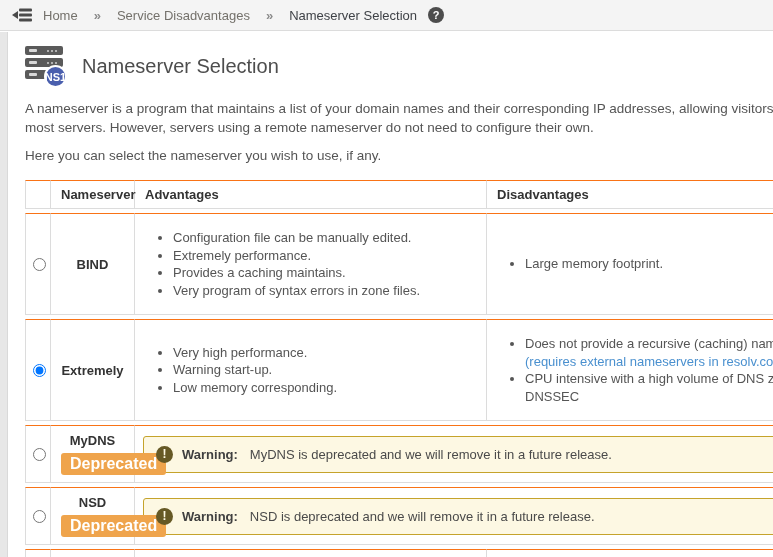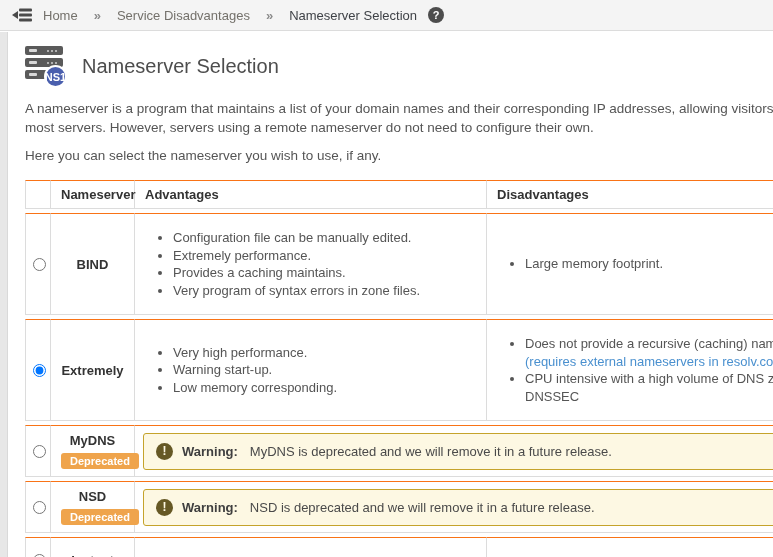--- a/index.html
+++ b/index.html
@@ -58,21 +58,21 @@
   .ns-table td{padding:7px 10px;font-size:13px;}
   td.radio-cell{text-align:center;padding:4px 2px;}
   td.name-cell{font-weight:bold;color:#333;text-align:center;}
   .ns-table ul{margin:8px;padding-left:20px;color:#555;}
   .ns-table li{line-height:17.5px;}
   a.res-link{color:#4a90cf;text-decoration:none;}
   td.empty-cell{height:46px;}
   
   .dep-badge{
     display:inline-block;margin-top:5px;background:#efa44c;color:#fff;
-    font-size:11px;font-weight:bold;padding:2px 9px;border-radius:3px;
+    font-size:16px;font-weight:bold;padding:2px 9px;border-radius:3px;
   }
   
   td.warn-cell{padding:6px 8px;}
   .callout-warning{
     display:flex;align-items:center;gap:9px;background:#fdf8e3;border:1px solid #c5a32b;
     border-radius:3px;padding:9px 12px;font-size:13px;color:#4a4a4a;box-sizing:border-box;
   }
   .warn-icon{
     flex:0 0 auto;width:17px;height:17px;border-radius:50%;background:#665925;color:#fdf8e3;
     font-weight:bold;font-size:12px;display:flex;align-items:center;justify-content:center;

